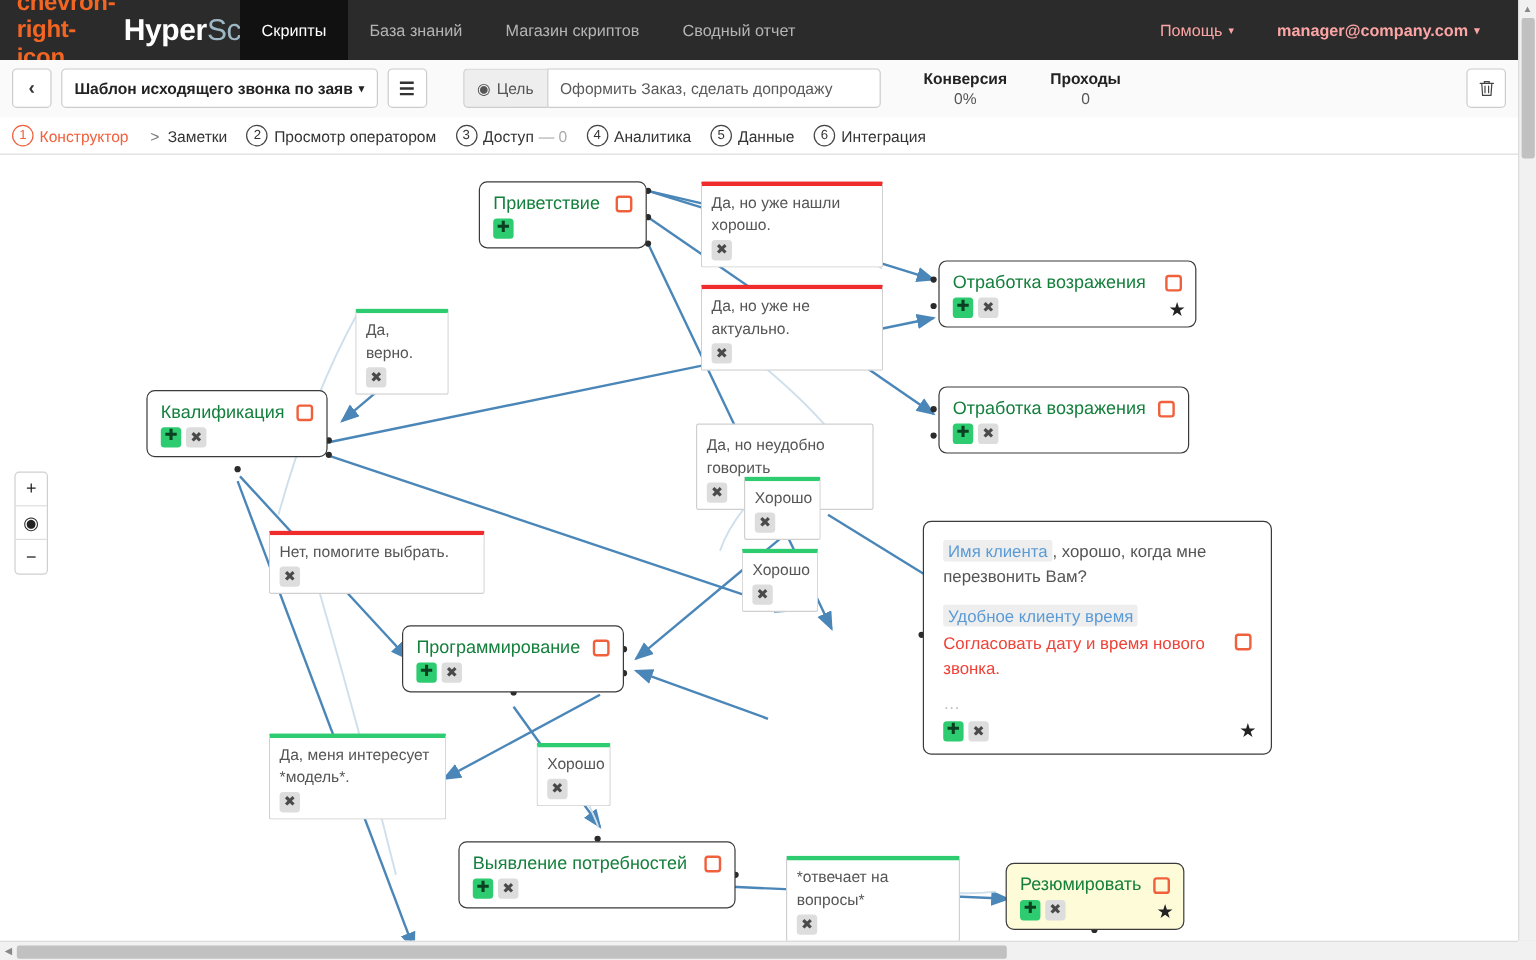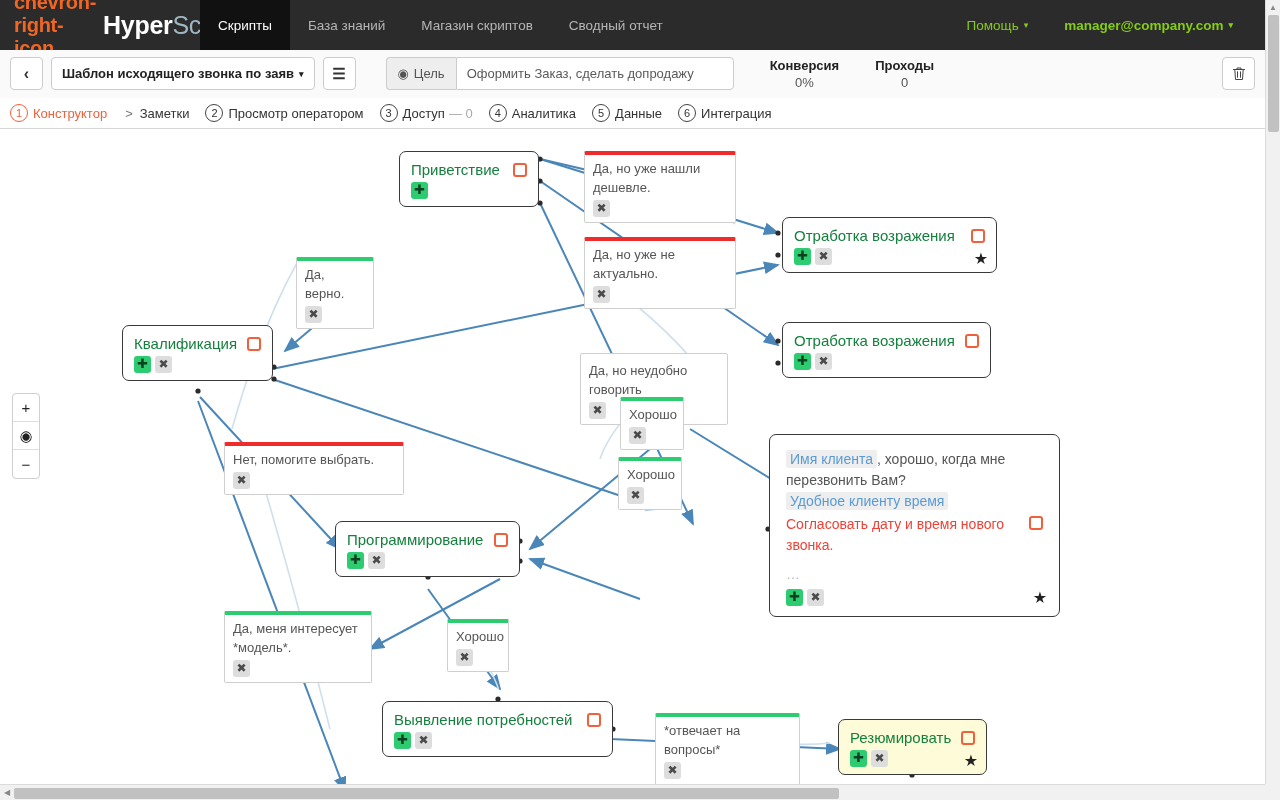--- a/index.html
+++ b/index.html
@@ -24,21 +24,21 @@
   }
   .logo-chev { color: #f26522; font-size: 20px; margin-right: 7px; font-weight: bold; }
   .logo-hyper { color: #ffffff; }
   .logo-script { color: #9fb7c4; font-weight: normal; }
   .nav-item {
     height: 50px; display: flex; align-items: center; padding: 0 18px;
     color: #b5b5b5; font-size: 13.5px; cursor: pointer; white-space: nowrap;
   }
   .nav-item.active { background: #111111; color: #ffffff; }
   .nav-right { margin-left: auto; display: flex; align-items: center; padding-right: 14px; }
-  .nav-right .nav-item { color: #84cc16; }
+  .nav-right .nav-item { color: #fca5a5; }
   .nav-user { color: #ffffff; font-weight: bold; font-size: 13.5px; }
   .caret { font-size: 9px; margin-left: 5px; }
 
   
   .toolbar {
     position: absolute; top: 50px; left: 0; width: 1265px; height: 48px;
     background: #fafafa; display: flex; align-items: center; padding: 0 10px;
     border-bottom: 1px solid #fafafa;
   }
   .tb-btn {
@@ -335,21 +335,21 @@
     <div class="node-title">
       <span>Приветствие</span>
       <span class="sq"></span>
     </div>
     <div class="node-actions">
       <div class="btn-plus">✚</div>
     </div>
   </div>
 
   <div class="ans red" style="left:584px; top:22px; width:152px;">
-    <div>Да, но уже нашли дешевле.</div>
+    <div>Да, но уже нашли хорошо.</div>
     <div class="btn-x">✖</div>
   </div>
 
   <div class="ans red" style="left:584px; top:108px; width:152px;">
     <div>Да, но уже не актуально.</div>
     <div class="btn-x">✖</div>
   </div>
 
   <div class="ans green" style="left:296px; top:128px; width:78px;">
     <div>Да, верно.</div>
@@ -422,21 +422,21 @@
     <div class="node-actions">
       <div class="btn-plus">✚</div>
       <div class="btn-x">✖</div>
     </div>
   </div>
 
   <div class="speech" style="left:769px; top:305px; width:291px;">
     <div>
       <span class="tok">Имя клиента</span><span>, хорошо, когда мне перезвонить Вам?</span>
     </div>
-    <div style="">
+    <div style="margin-top:12px;">
       <span class="tok">Удобное клиенту время</span>
     </div>
     <div class="speech-red">
       <span>Согласовать дату и время нового звонка.</span>
       <span class="sq" style="margin-top:2px;"></span>
     </div>
     <div class="speech-dots">…</div>
     <div class="node-actions">
       <div class="btn-plus">✚</div>
       <div class="btn-x">✖</div>

